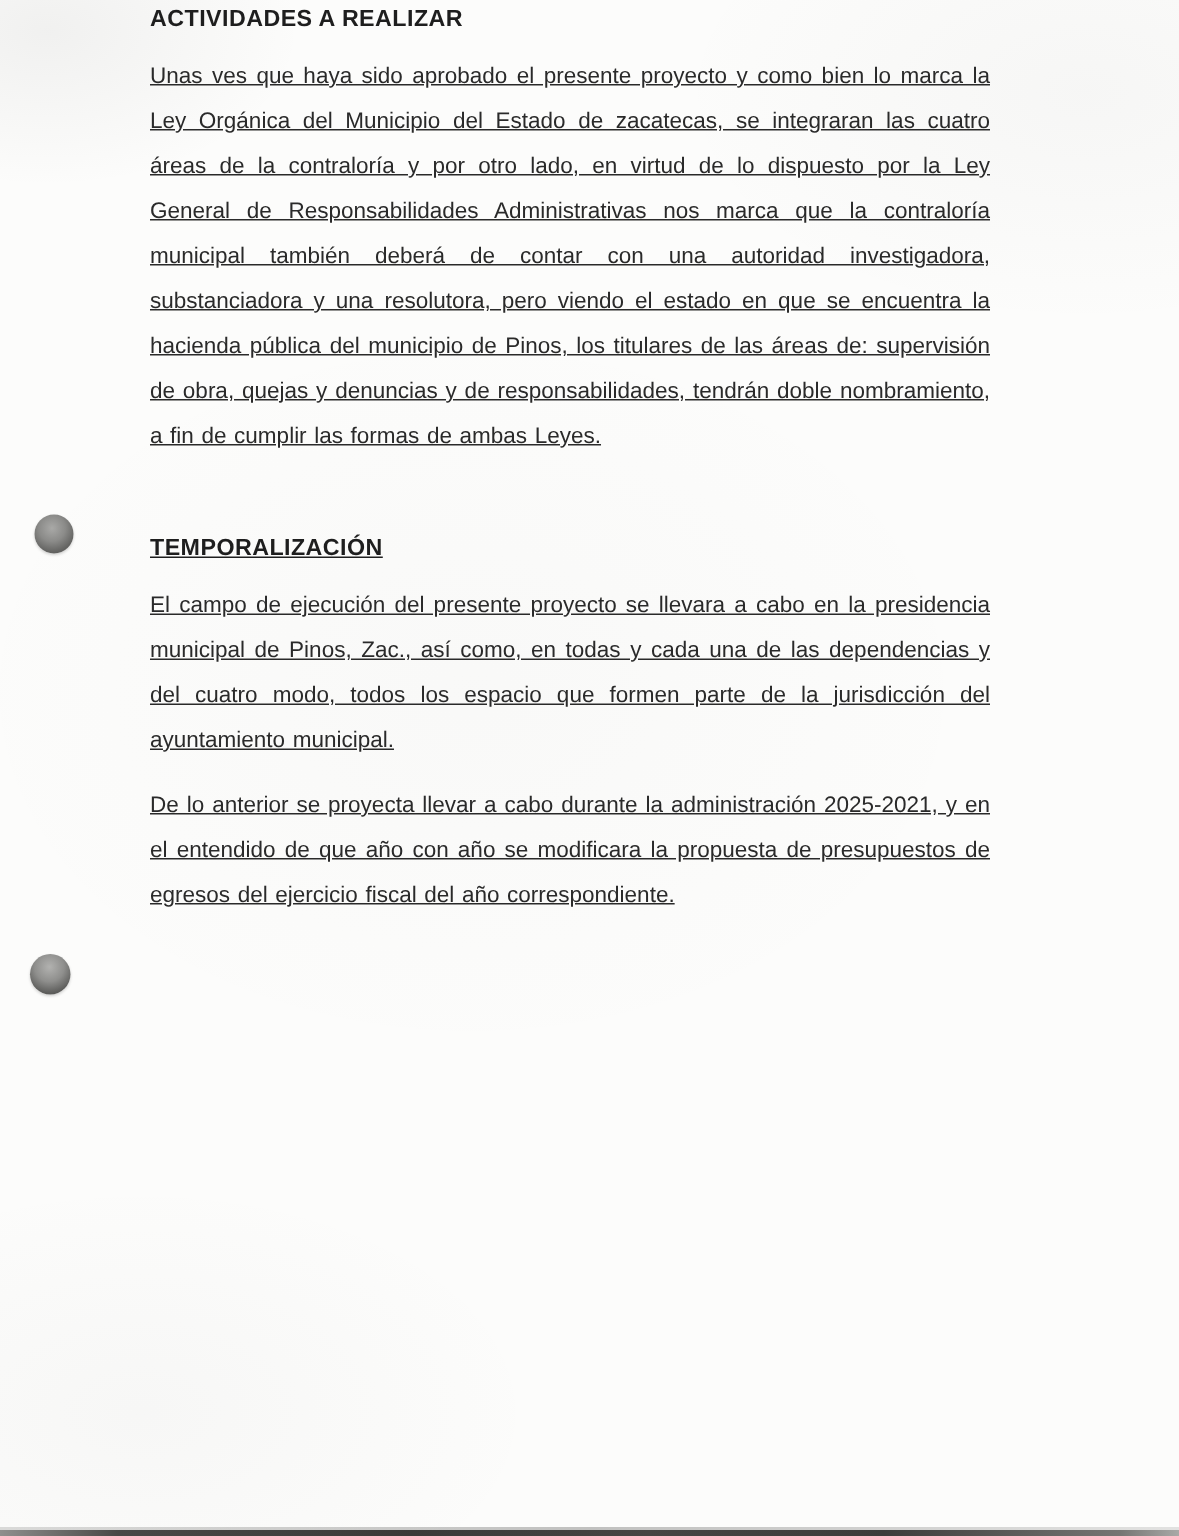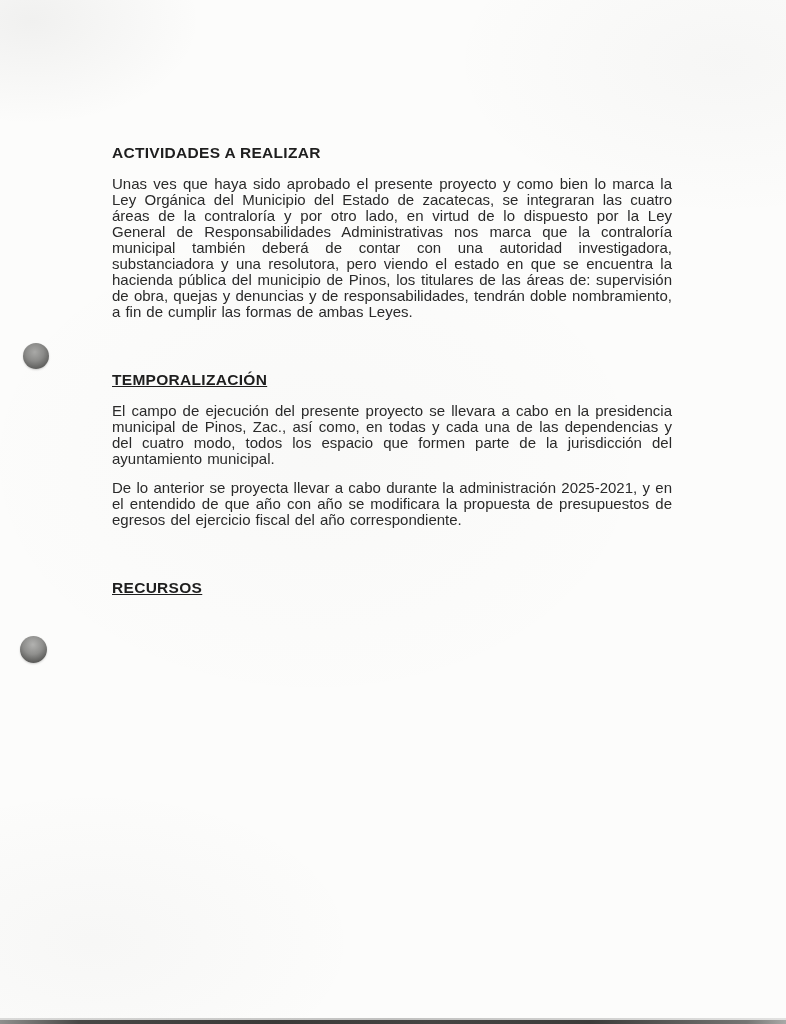--- a/index.html
+++ b/index.html
@@ -17,45 +17,45 @@
       radial-gradient(ellipse 260px 160px at 4% 2%, rgba(90,90,88,0.07), transparent 65%),
       radial-gradient(ellipse 420px 240px at 92% 6%, rgba(90,90,88,0.035), transparent 65%),
       radial-gradient(ellipse 500px 360px at 40% 45%, rgba(90,90,88,0.02), transparent 70%),
       radial-gradient(ellipse 380px 220px at 12% 92%, rgba(90,90,88,0.03), transparent 70%),
       #fcfcfb;
     font-family: "Liberation Sans", "DejaVu Sans", sans-serif;
     color: #2a2a2a;
   }
   .content {
     position: absolute;
-    left: 112px;
+    left: 100px;
     top: 0;
     width: 560px;
-    padding-top: 140px;
   }
   h2.heading {
     font-size: 15.5px;
     line-height: 25px;
     font-weight: bold;
     letter-spacing: 0.3px;
     color: #1e1e1e;
     margin: 0 0 11px 0;
   }
   h2.heading.sec-gap {
     margin-top: 47px;
     text-decoration: underline;
   }
   p.para {
     font-size: 15px;
-    line-height: 16px;
+    line-height: 30px;
     margin: 0 0 13px 0;
     text-align: justify;
     text-align-last: left;
     word-spacing: 0.06em;
     color: #2a2a2a;
+    text-decoration: underline;
   }
   p.para strong {
     color: #1e1e1e;
   }
   .hole {
     position: absolute;
     border-radius: 50%;
     box-shadow: 0 1px 2px rgba(0,0,0,0.18);
   }
   .hole-1 {
@@ -100,19 +100,18 @@
 
   <div class="content">
 
     <h2 class="heading">ACTIVIDADES A REALIZAR</h2>
     <p class="para">Unas ves que haya sido aprobado el presente proyecto y como bien lo marca la Ley Orgánica del Municipio del Estado de zacatecas, se integraran las cuatro áreas de la contraloría y por otro lado, en virtud de lo dispuesto por la Ley General de Responsabilidades Administrativas nos marca que la contraloría municipal también deberá de contar con una autoridad investigadora, substanciadora y una resolutora, pero viendo el estado en que se encuentra la hacienda pública del municipio de Pinos, los titulares de las áreas de: supervisión de obra, quejas y denuncias y de responsabilidades, tendrán doble nombramiento, a fin de cumplir las formas de ambas Leyes.</p>
 
     <h2 class="heading sec-gap">TEMPORALIZACIÓN</h2>
     <p class="para">El campo de ejecución del presente proyecto se llevara a cabo en la presidencia municipal de Pinos, Zac., así como, en todas y cada una de las dependencias y del cuatro modo, todos los espacio que formen parte de la jurisdicción del ayuntamiento municipal.</p>
     <p class="para">De lo anterior se proyecta llevar a cabo durante la administración 2025-2021, y en el entendido de que año con año se modificara la propuesta de presupuestos de egresos del ejercicio fiscal del año correspondiente.</p>
 
-    <h2 class="heading sec-gap">RECURSOS</h2>
 
   </div>
 
   <div class="scan-edge-bottom"></div>
 
 </div>
 
 </body></html>

